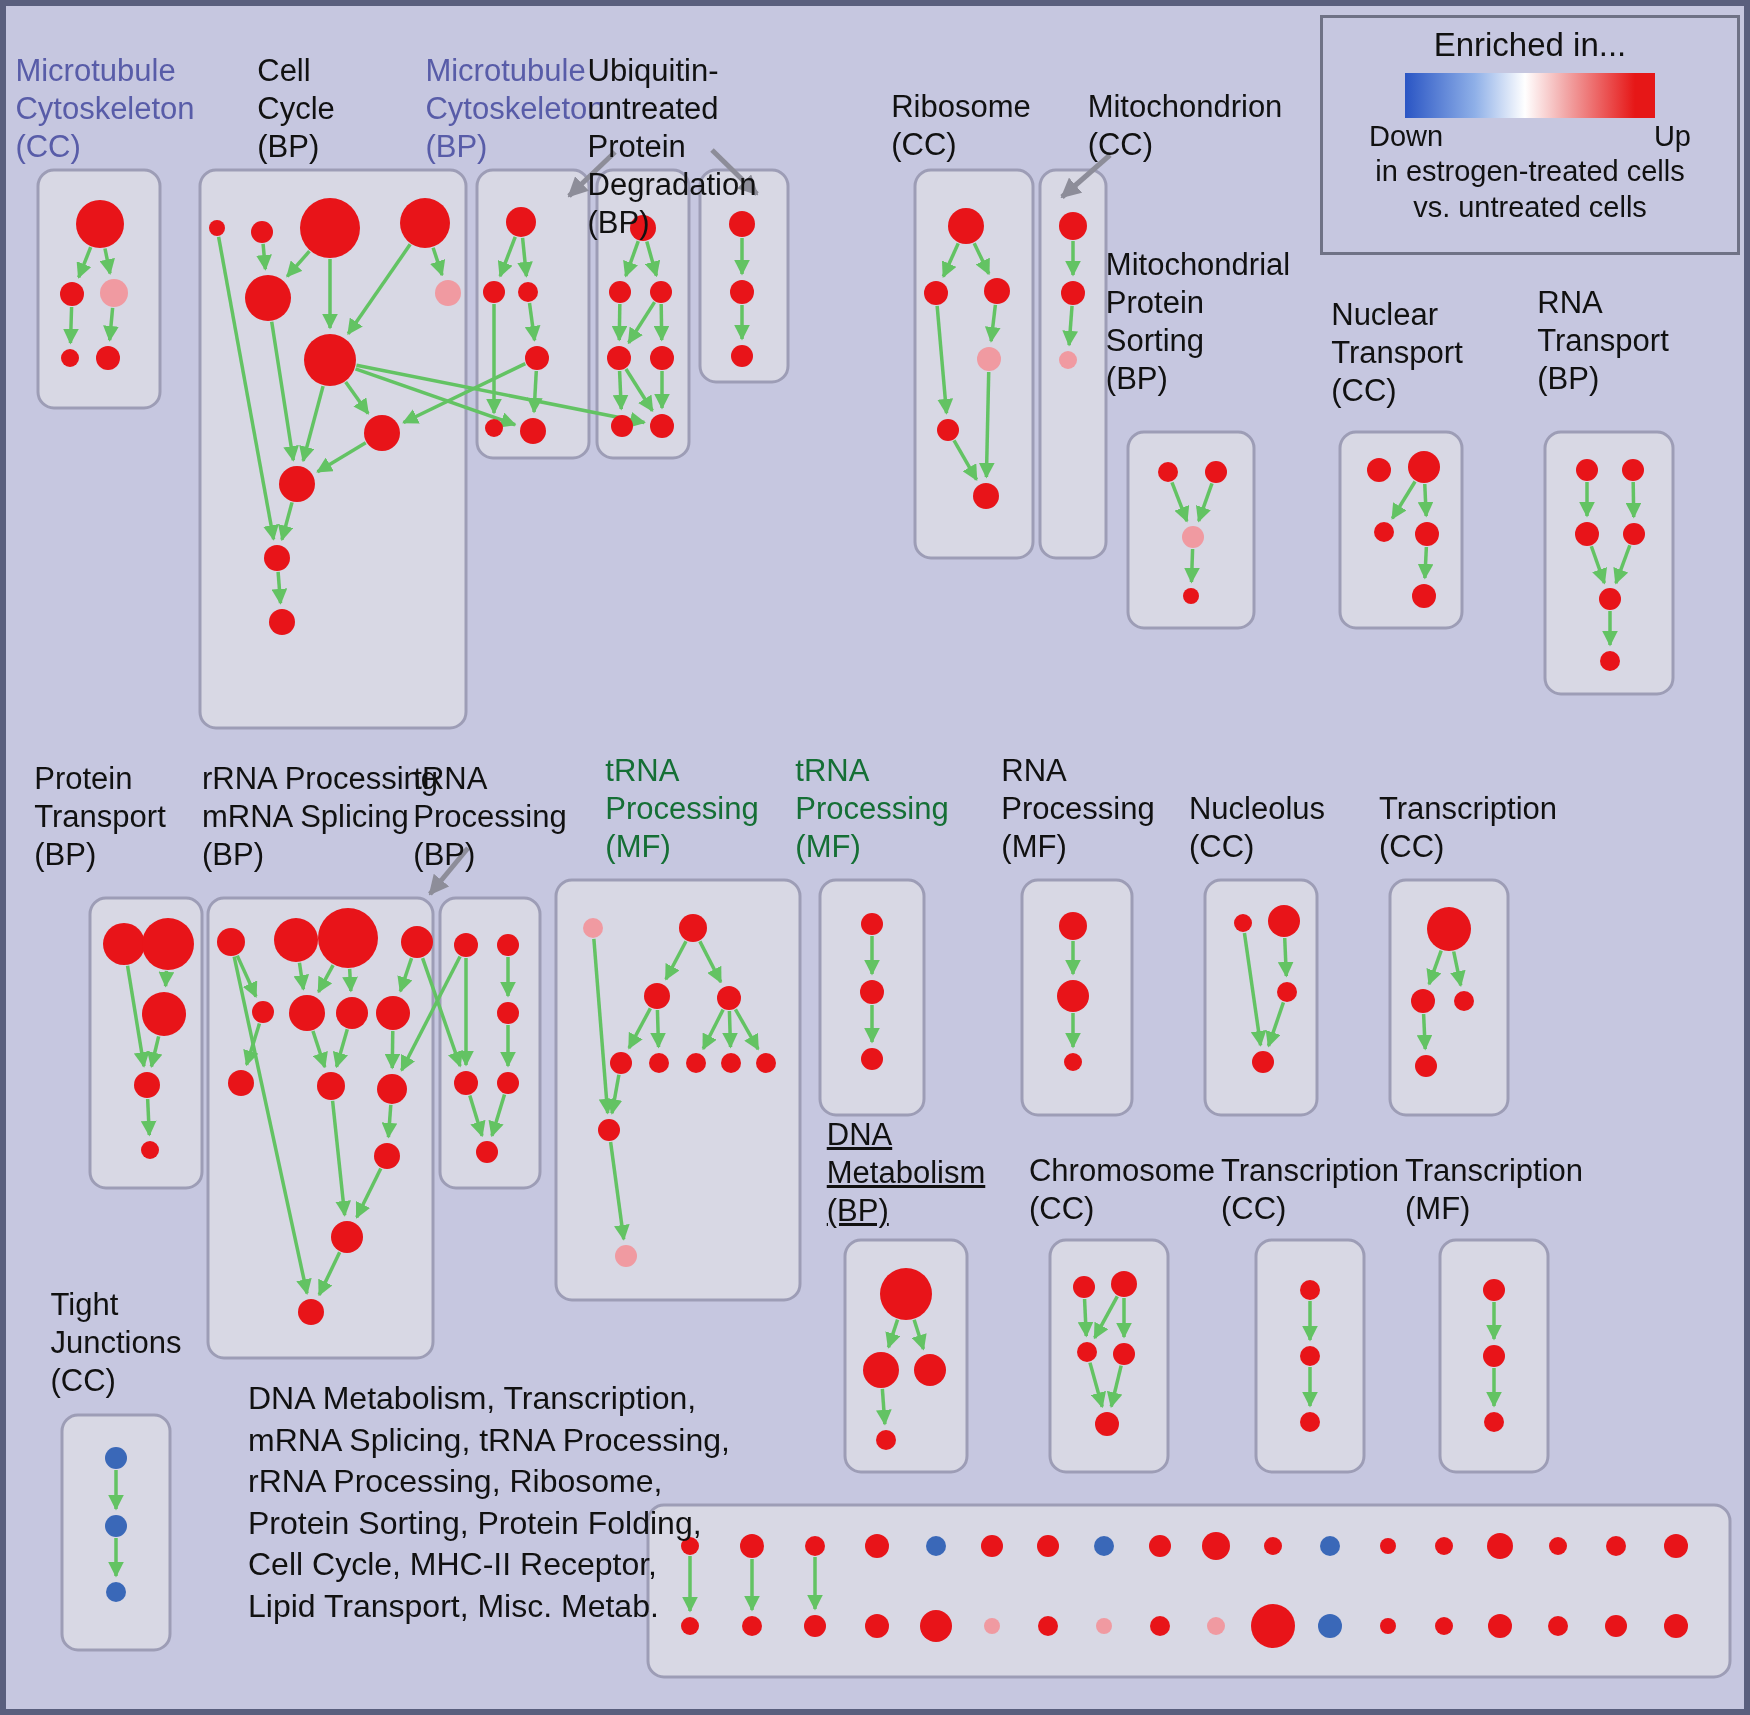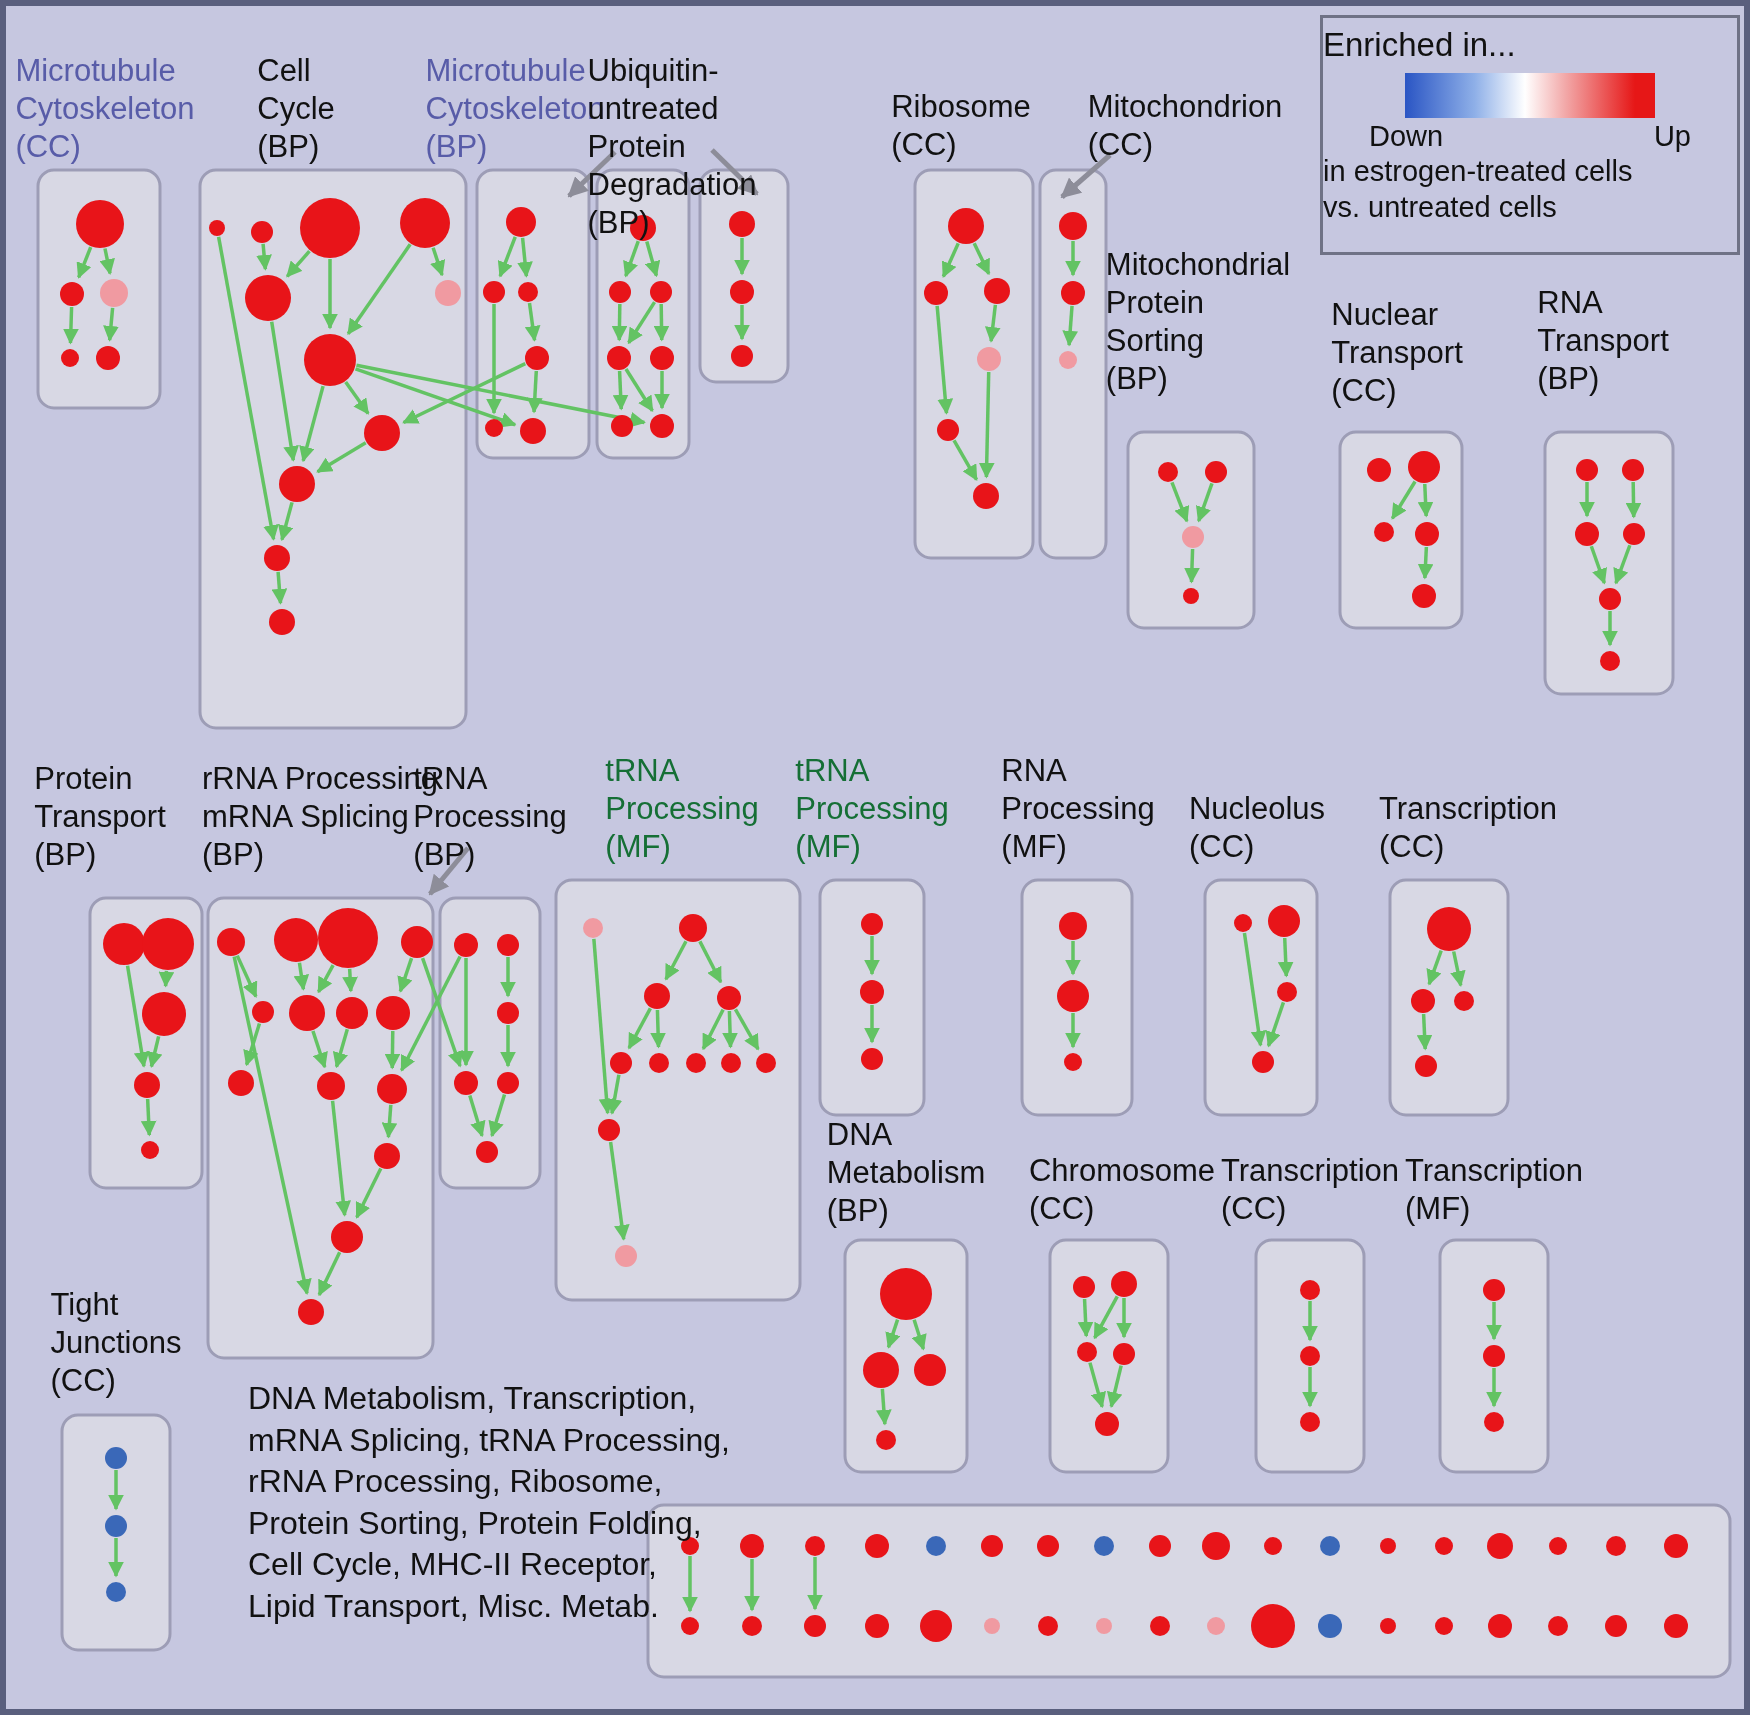--- a/index.html
+++ b/index.html
@@ -24,20 +24,21 @@
     text-align:left;
     font-size:31px;line-height:38px;
     white-space:nowrap;
   }
   .legend{
     position:absolute;left:1320px;top:15px;
     width:420px;height:240px;
     border:3px solid #6f7286;
     background:#c6c7e0;
     box-sizing:border-box;
+    text-align:center;
     z-index:10;
   }
   .legend-title{font-size:33px;margin-top:8px;}
   .legend-bar{
     width:250px;height:45px;
     margin:9px auto 2px auto;
   }
   .legend-downup{
     display:flex;justify-content:space-between;
     padding:0 46px;font-size:29px;
@@ -459,21 +460,21 @@
       </div>
       <div class="cluster-label" style="left: 1468px; top: 790px; color: rgb(17, 17, 17);">
         <div>Transcription</div>
         <div>(CC)</div>
       </div>
       <div class="cluster-label" style="left: 116px; top: 1286px; color: rgb(17, 17, 17);">
         <div>Tight</div>
         <div>Junctions</div>
         <div>(CC)</div>
       </div>
-      <div class="cluster-label" style="left: 906px; top: 1116px; color: rgb(17, 17, 17);">
+      <div class="cluster-label" style="left: 906px; top: 1116px; color: rgb(17, 17, 17); text-decoration: underline;">
         <div>DNA</div>
         <div>Metabolism</div>
         <div>(BP)</div>
       </div>
       <div class="cluster-label" style="left: 1122px; top: 1152px; color: rgb(17, 17, 17);">
         <div>Chromosome</div>
         <div>(CC)</div>
       </div>
       <div class="cluster-label" style="left: 1310px; top: 1152px; color: rgb(17, 17, 17);">
         <div>Transcription</div>

